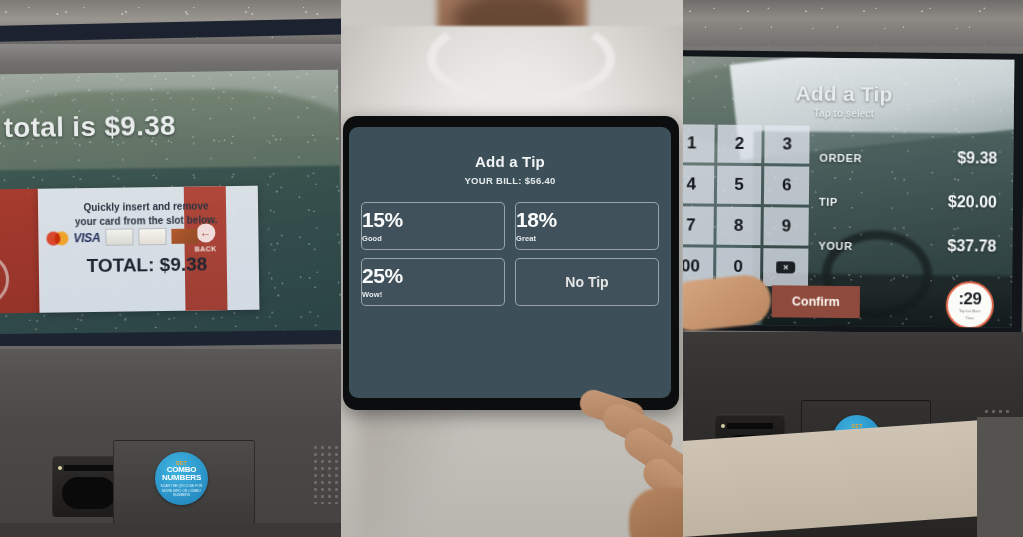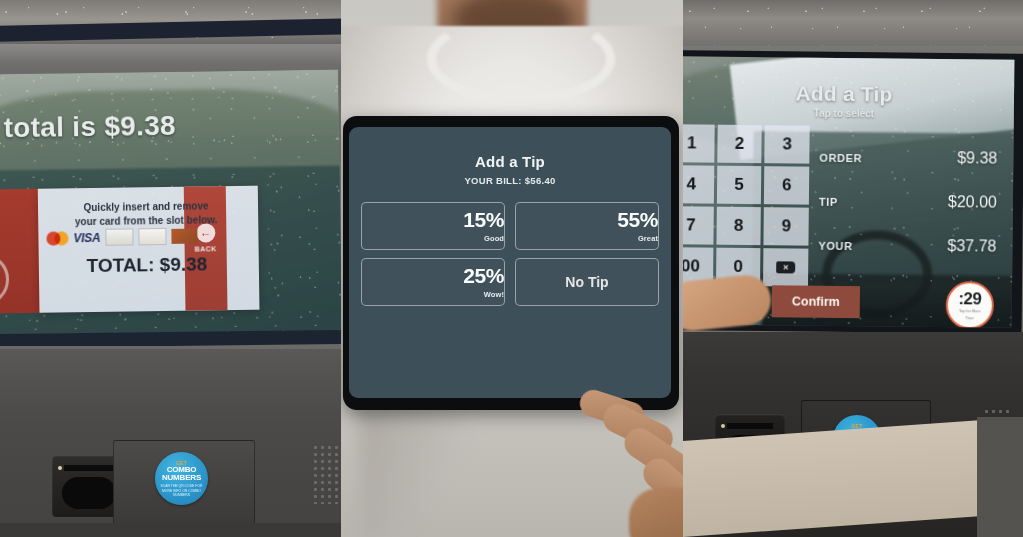--- a/index.html
+++ b/index.html
@@ -117,21 +117,21 @@
      background:linear-gradient(120deg,rgba(150,145,138,.55),transparent 70%);filter:blur(9px);}
 
   .md-tablet{position:absolute;left:2px;top:116px;width:336px;height:294px;border-radius:14px;
      background:#0b0d0e;box-shadow:0 5px 18px rgba(0,0,0,.4);}
   .md-screen{position:absolute;left:6px;top:11px;right:8px;bottom:12px;border-radius:9px;
      background:#3d4f59;overflow:hidden;}
   .md-title{text-align:center;color:#f2f5f6;font-size:15px;font-weight:700;margin-top:26px;letter-spacing:.2px;}
   .md-bill{text-align:center;color:#e4e9eb;font-size:9.5px;font-weight:600;margin-top:5px;letter-spacing:.3px;}
   .md-grid{margin:16px 12px 0;display:grid;grid-template-columns:1fr 1fr;gap:8px 10px;}
   .md-tip{border:1px solid rgba(225,233,236,.55);border-radius:5px;height:46px;
-     display:flex;flex-direction:column;align-items:flex-end;justify-content:center;
+     display:flex;flex-direction:column;align-items:flex-start;justify-content:center;
      background:rgba(255,255,255,.015);cursor:pointer;}
   .md-tip-pct{color:#fbfdfd;font-size:21px;font-weight:800;line-height:1;letter-spacing:-.4px;}
   .md-tip-lbl{color:#e6ecee;font-size:7.5px;font-weight:600;margin-top:4px;letter-spacing:.1px;}
   .md-plain{border:1px solid rgba(225,233,236,.55);border-radius:5px;height:46px;
      display:flex;align-items:center;justify-content:center;color:#e5e5e5;font-size:14px;
      font-weight:800;cursor:pointer;background:rgba(255,255,255,.015);}
   .md-hand{position:absolute;left:228px;top:392px;width:120px;height:150px;}
   .md-finger{position:absolute;border-radius:22px;background:linear-gradient(160deg,#c79a79,#a87b5c);filter:blur(.7px);}
   .md-f1{left:10px;top:4px;width:66px;height:27px;transform:rotate(18deg);}
   .md-f2{left:32px;top:22px;width:74px;height:29px;transform:rotate(26deg);}
@@ -182,21 +182,21 @@
      justify-content:center;color:#14181c;font-size:17px;font-weight:700;filter:blur(.4px);cursor:pointer;}
   .kr-key.bs{font-size:10px;}
   .kr-bsicon{width:19px;height:12px;background:#1a1f24;border-radius:2px 4px 4px 2px;
      position:relative;display:flex;align-items:center;justify-content:center;}
   .kr-bsicon:before{content:"×";color:#e7ebf0;font-size:9px;line-height:1;font-weight:700;}
   .kr-rows{position:absolute;left:140px;top:90px;width:196px;}
   .kr-row{display:flex;justify-content:space-between;align-items:baseline;
      padding:0 12px 0 6px;margin-bottom:26px;}
   .kr-lbl{color:#e9efef;font-size:11px;font-weight:700;letter-spacing:.6px;filter:blur(.5px);
      text-shadow:0 1px 3px rgba(0,0,0,.5);}
-  .kr-val{color:#f4f8f8;font-size:16px;font-weight:400;filter:blur(.45px);
+  .kr-val{color:#f4f8f8;font-size:16px;font-weight:700;filter:blur(.45px);
      text-shadow:0 1px 3px rgba(0,0,0,.5);}
   .kr-actions{position:absolute;left:8px;top:228px;width:320px;height:34px;}
   .kr-goback{position:absolute;left:0;top:0;width:80px;height:32px;
      border:1.5px solid rgba(230,238,240,.75);display:flex;align-items:center;justify-content:center;
      color:#eef3f4;font-size:12px;font-weight:800;filter:blur(.5px);cursor:pointer;}
   .kr-confirm{position:absolute;left:92px;top:0;width:88px;height:32px;background:#8e4a3c;
      display:flex;align-items:center;justify-content:center;color:#fdf5f2;font-size:12.5px;
      font-weight:800;filter:blur(.45px);cursor:pointer;}
   .kr-timer{position:absolute;right:6px;top:-6px;width:44px;height:44px;border-radius:50%;
      background:#fbfbf8;border:2px solid #e1674a;display:flex;flex-direction:column;
@@ -316,21 +316,21 @@
       <div class="md-screen">
         <div class="md-title">Add a Tip</div>
         <div class="md-bill">YOUR BILL: $56.40</div>
 
         <div class="md-grid">
           <div class="md-tip">
             <div class="md-tip-pct">15%</div>
             <div class="md-tip-lbl">Good</div>
           </div>
           <div class="md-tip">
-            <div class="md-tip-pct">55%</div>
+            <div class="md-tip-pct">18%</div>
             <div class="md-tip-lbl">Great</div>
           </div>
           <div class="md-tip">
             <div class="md-tip-pct">25%</div>
             <div class="md-tip-lbl">Wow!</div>
           </div>
           <div class="md-plain">No Tip</div>
         </div>
       </div>
     </div>

